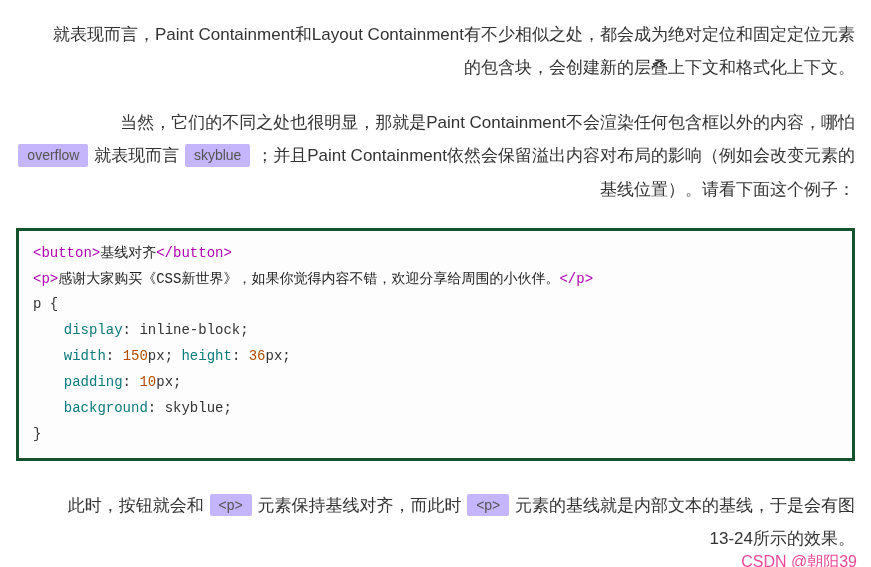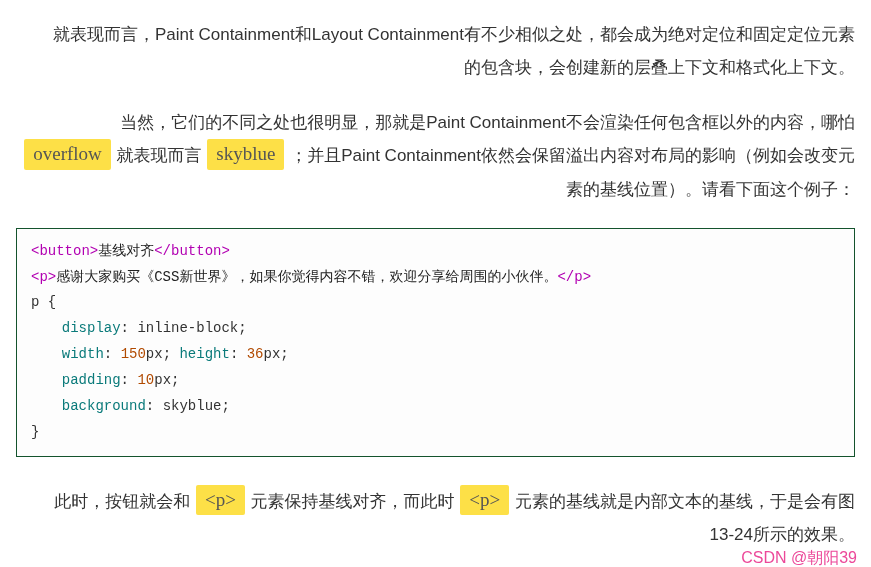--- a/index.html
+++ b/index.html
@@ -23,32 +23,32 @@
     }
     .para:last-of-type{
       margin-bottom: 10px;
     }
     .indent {
       display: inline-block;
       width: 2em;
     }
     .inline-code {
       display: inline-block;
-      background: #fde047;
+      background: #c4b5fd;
       color: #555;
       padding: 0px 9px;
       margin: 0 1px;
-      font-family: Liberation Serif, serif;
-      font-size: 19px;
+      font-family: Liberation Sans, sans-serif;
+      font-size: 14px;
       border-radius: 2px;
       line-height:1.6;
       vertical-align: 1px;
     }
     pre.codeblock {
-      border: 1px solid #14532d;
+      border: 3px solid #14532d;
       background: #fdfdfd;
       padding: 10px 12px 10px 14px;
       margin: 4px 0 28px 0;
       font-family: Consolas, "Courier New", monospace;
       font-size: 14px;
       line-height: 1.85;
       white-space: pre;
       overflow: hidden;
     }
     .tag-bracket { color: #b200b2; }

